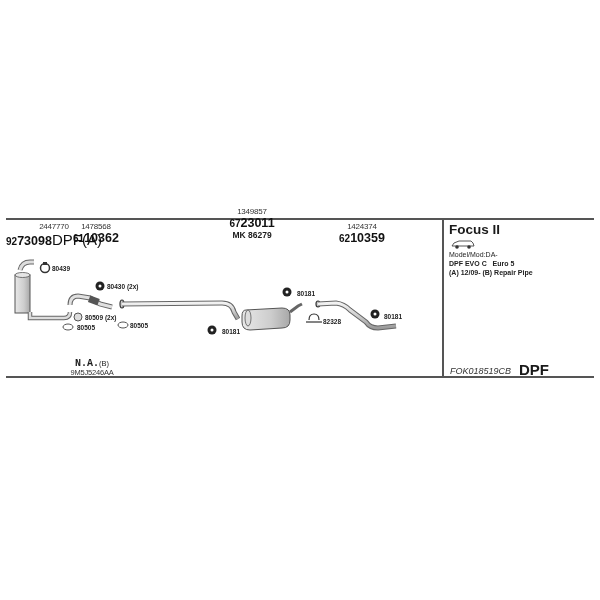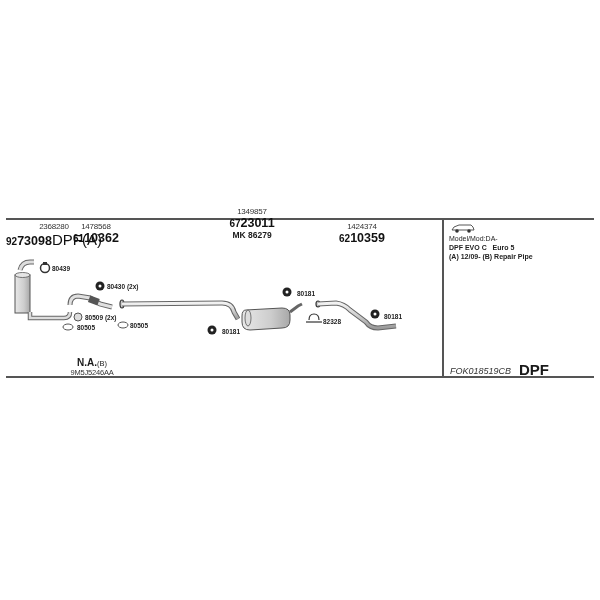--- a/index.html
+++ b/index.html
@@ -23,21 +23,21 @@
     svg { position: absolute; left: 0; top: 0; }
   </style>
 </head>
 <body>
 
 <div class="hline" style="left:6px; top:218px; width:588px;"></div>
 <div class="hline" style="left:6px; top:376px; width:588px;"></div>
 <div class="vline" style="left:442px; top:219px; height:158px;"></div>
 
 <div class="abs center" style="left:4px; top:222px; width:100px;">
-  <div class="small">2368280</div>
+  <div class="small">2447770</div>
   <div class="pn">
     <span class="pre">92</span><span class="main">73098</span><span class="suf">DPF(A)</span>
   </div>
 </div>
 
 <div class="abs center" style="left:66px; top:222px; width:60px;">
   <div class="small">1478568</div>
   <div class="pn">
     <span class="pre">61</span><span class="main">10362</span>
   </div>
@@ -150,25 +150,26 @@
 <div class="abs lbl" style="left:107px; top:283px;">80430 (2x)</div>
 <div class="abs lbl" style="left:85px; top:314px;">80509 (2x)</div>
 <div class="abs lbl" style="left:77px; top:324px;">80505</div>
 <div class="abs lbl" style="left:130px; top:322px;">80505</div>
 <div class="abs lbl" style="left:222px; top:328px;">80181</div>
 <div class="abs lbl" style="left:297px; top:290px;">80181</div>
 <div class="abs lbl" style="left:323px; top:318px;">82328</div>
 <div class="abs lbl" style="left:384px; top:313px;">80181</div>
 
 <div class="abs center" style="left:52px; top:358px; width:80px;">
-  <div style="font-size:10px; line-height:10px;"><span style="font-weight:bold;">N.A.</span><span style="font-size:7.5px;">(B)</span></div>
+  <div style="font-size:10px; line-height:10px;"><span style="font-weight:bold;font-family:Liberation Mono, monospace;">N.A.</span><span style="font-size:7.5px;">(B)</span></div>
   <div class="small" style="font-size:7.5px; line-height:8px;">9M5J5246AA</div>
 </div>
 
 <div class="abs" style="left:449px; top:222px; width:145px;">
+  <div class="title" style="line-height:16px;">Focus II</div>
   <div style="height:12px; position:relative;">
     <svg width="24" height="12" style="position:absolute; left:2px; top:0;">
       <path d="M1 8 L3 5 L8 3 L20 3 L22 5 L23 8 L1 8 Z" fill="none" stroke="#444" stroke-width="0.9"></path>
       <circle cx="6" cy="9" r="1.8" fill="#333"></circle>
       <circle cx="18" cy="9" r="1.8" fill="#333"></circle>
     </svg>
   </div>
   <div class="info" style="font-size:7px; line-height:9px;">Model/Mod:DA-</div>
   <div class="info" style="font-size:7px; font-weight:bold; line-height:9px; white-space:pre;">DPF EVO C   Euro 5</div>
   <div class="info" style="font-size:7px; font-weight:bold; line-height:9px;">(A) 12/09- (B) Repair Pipe</div>

